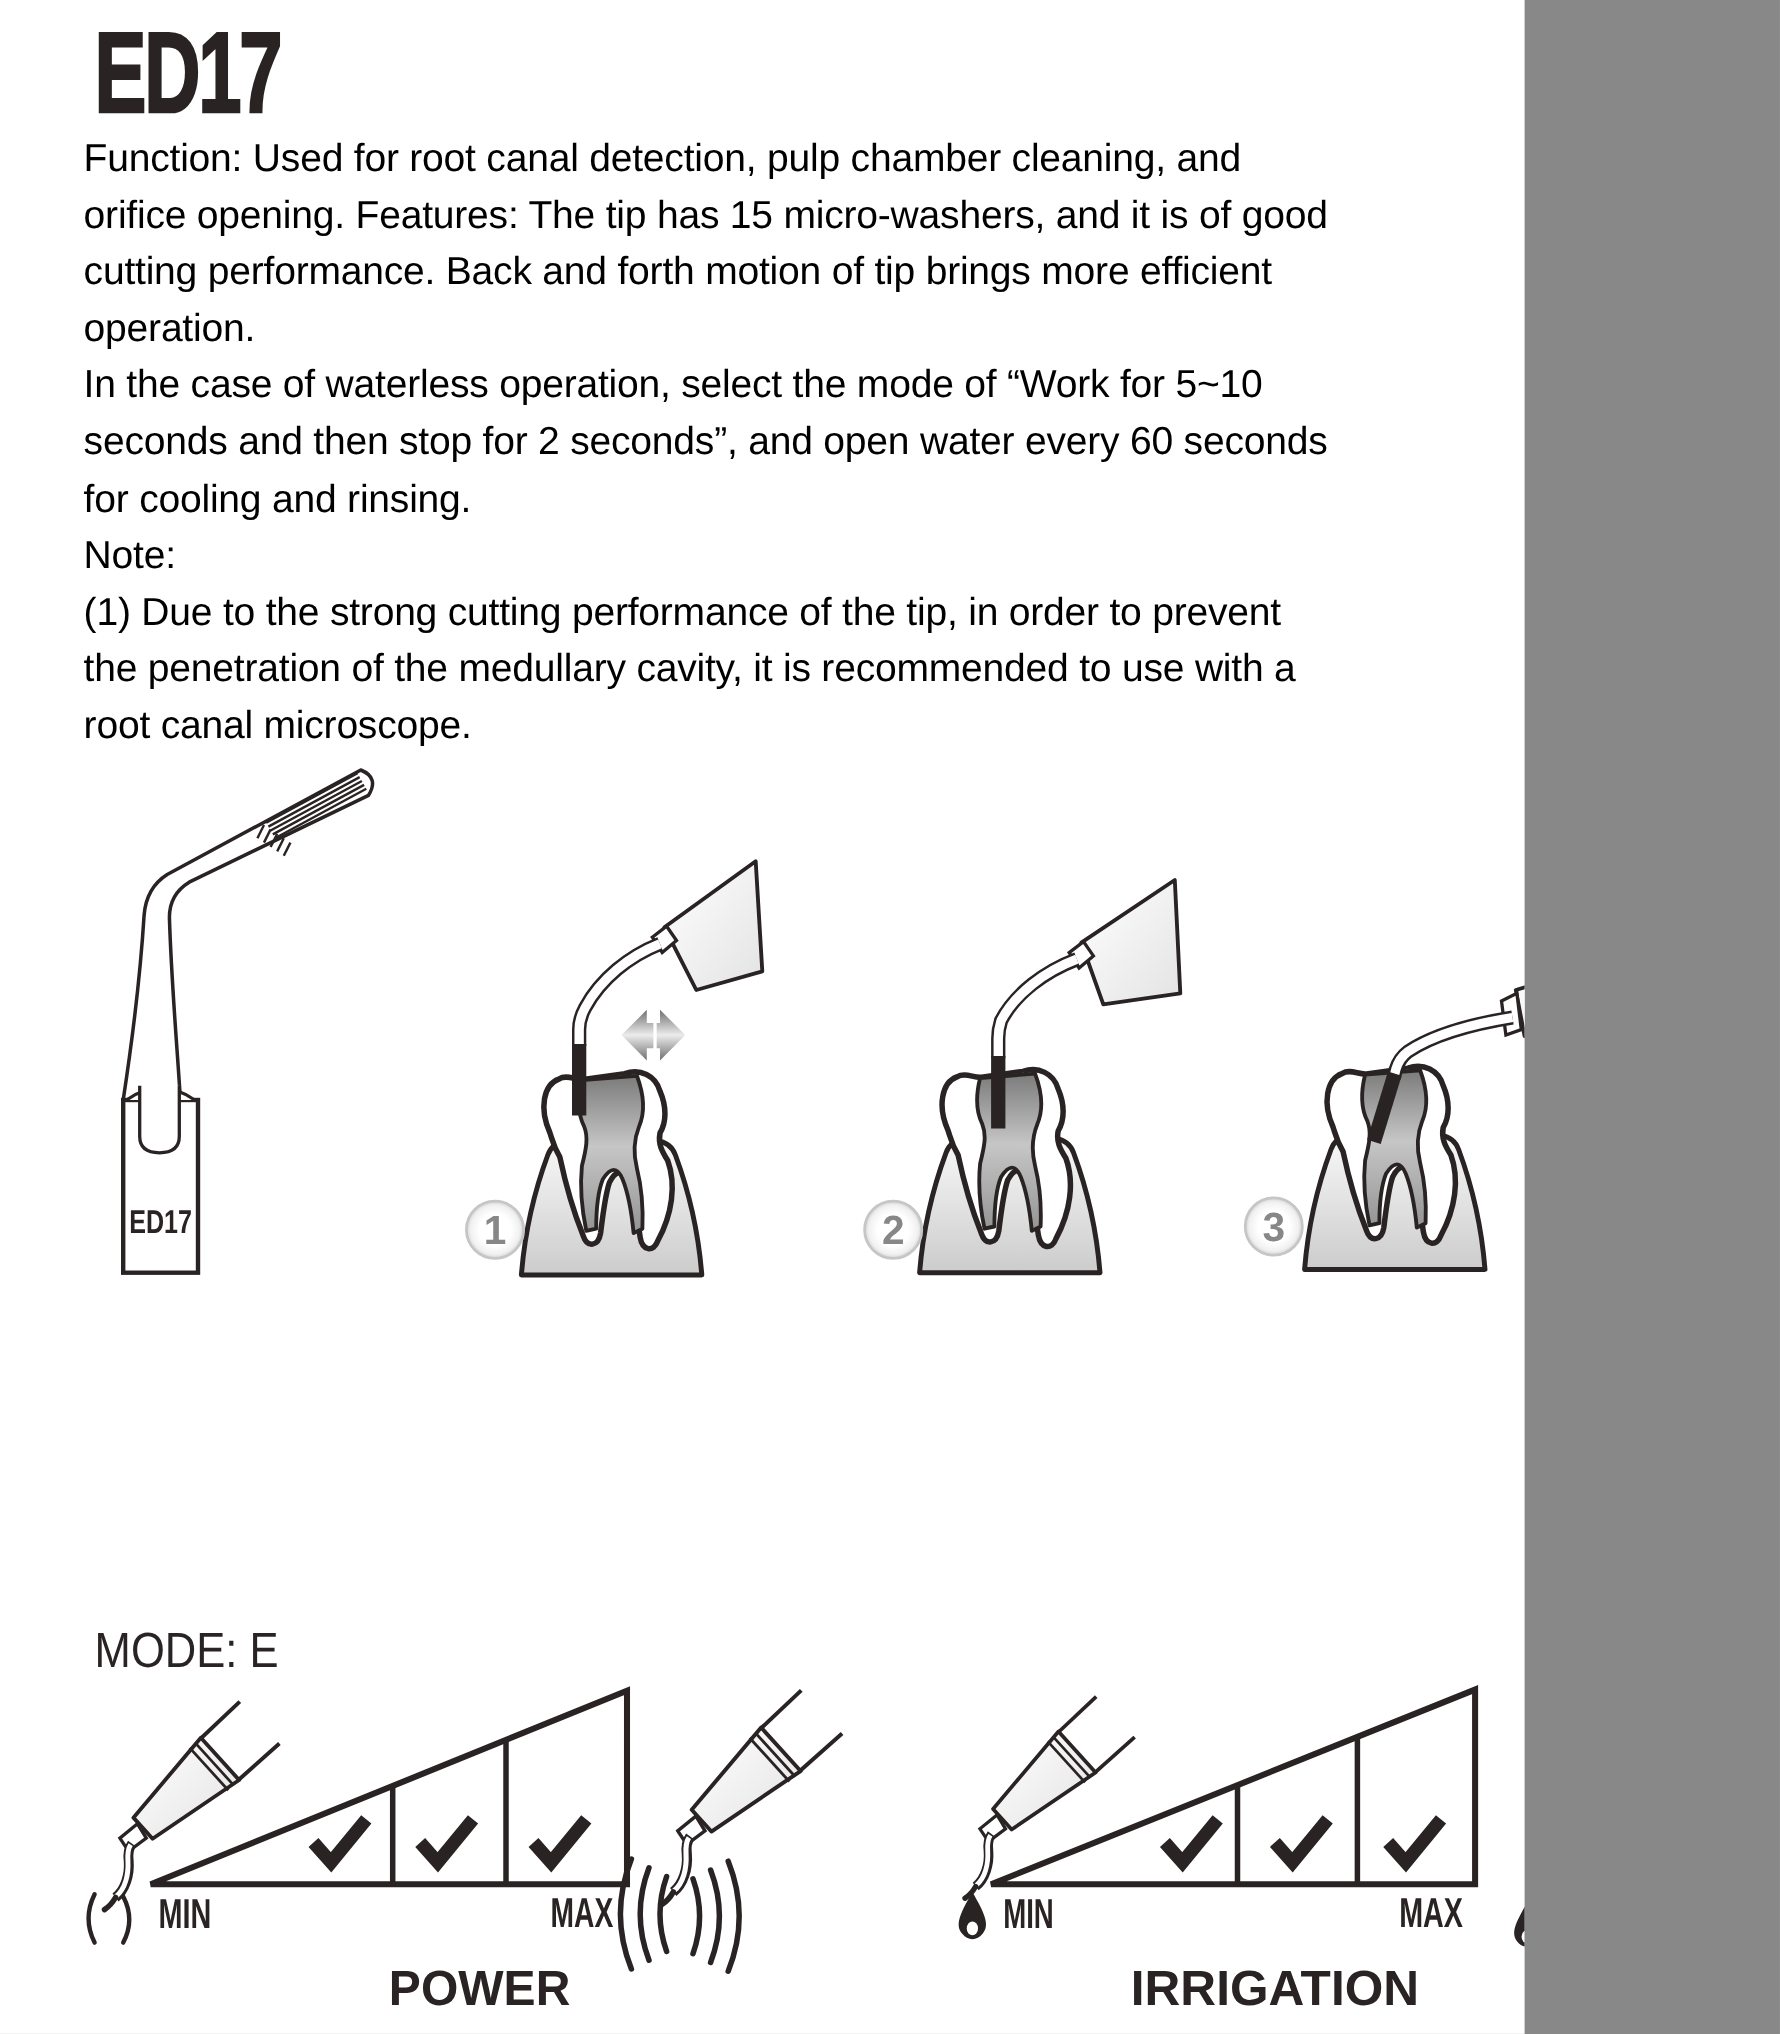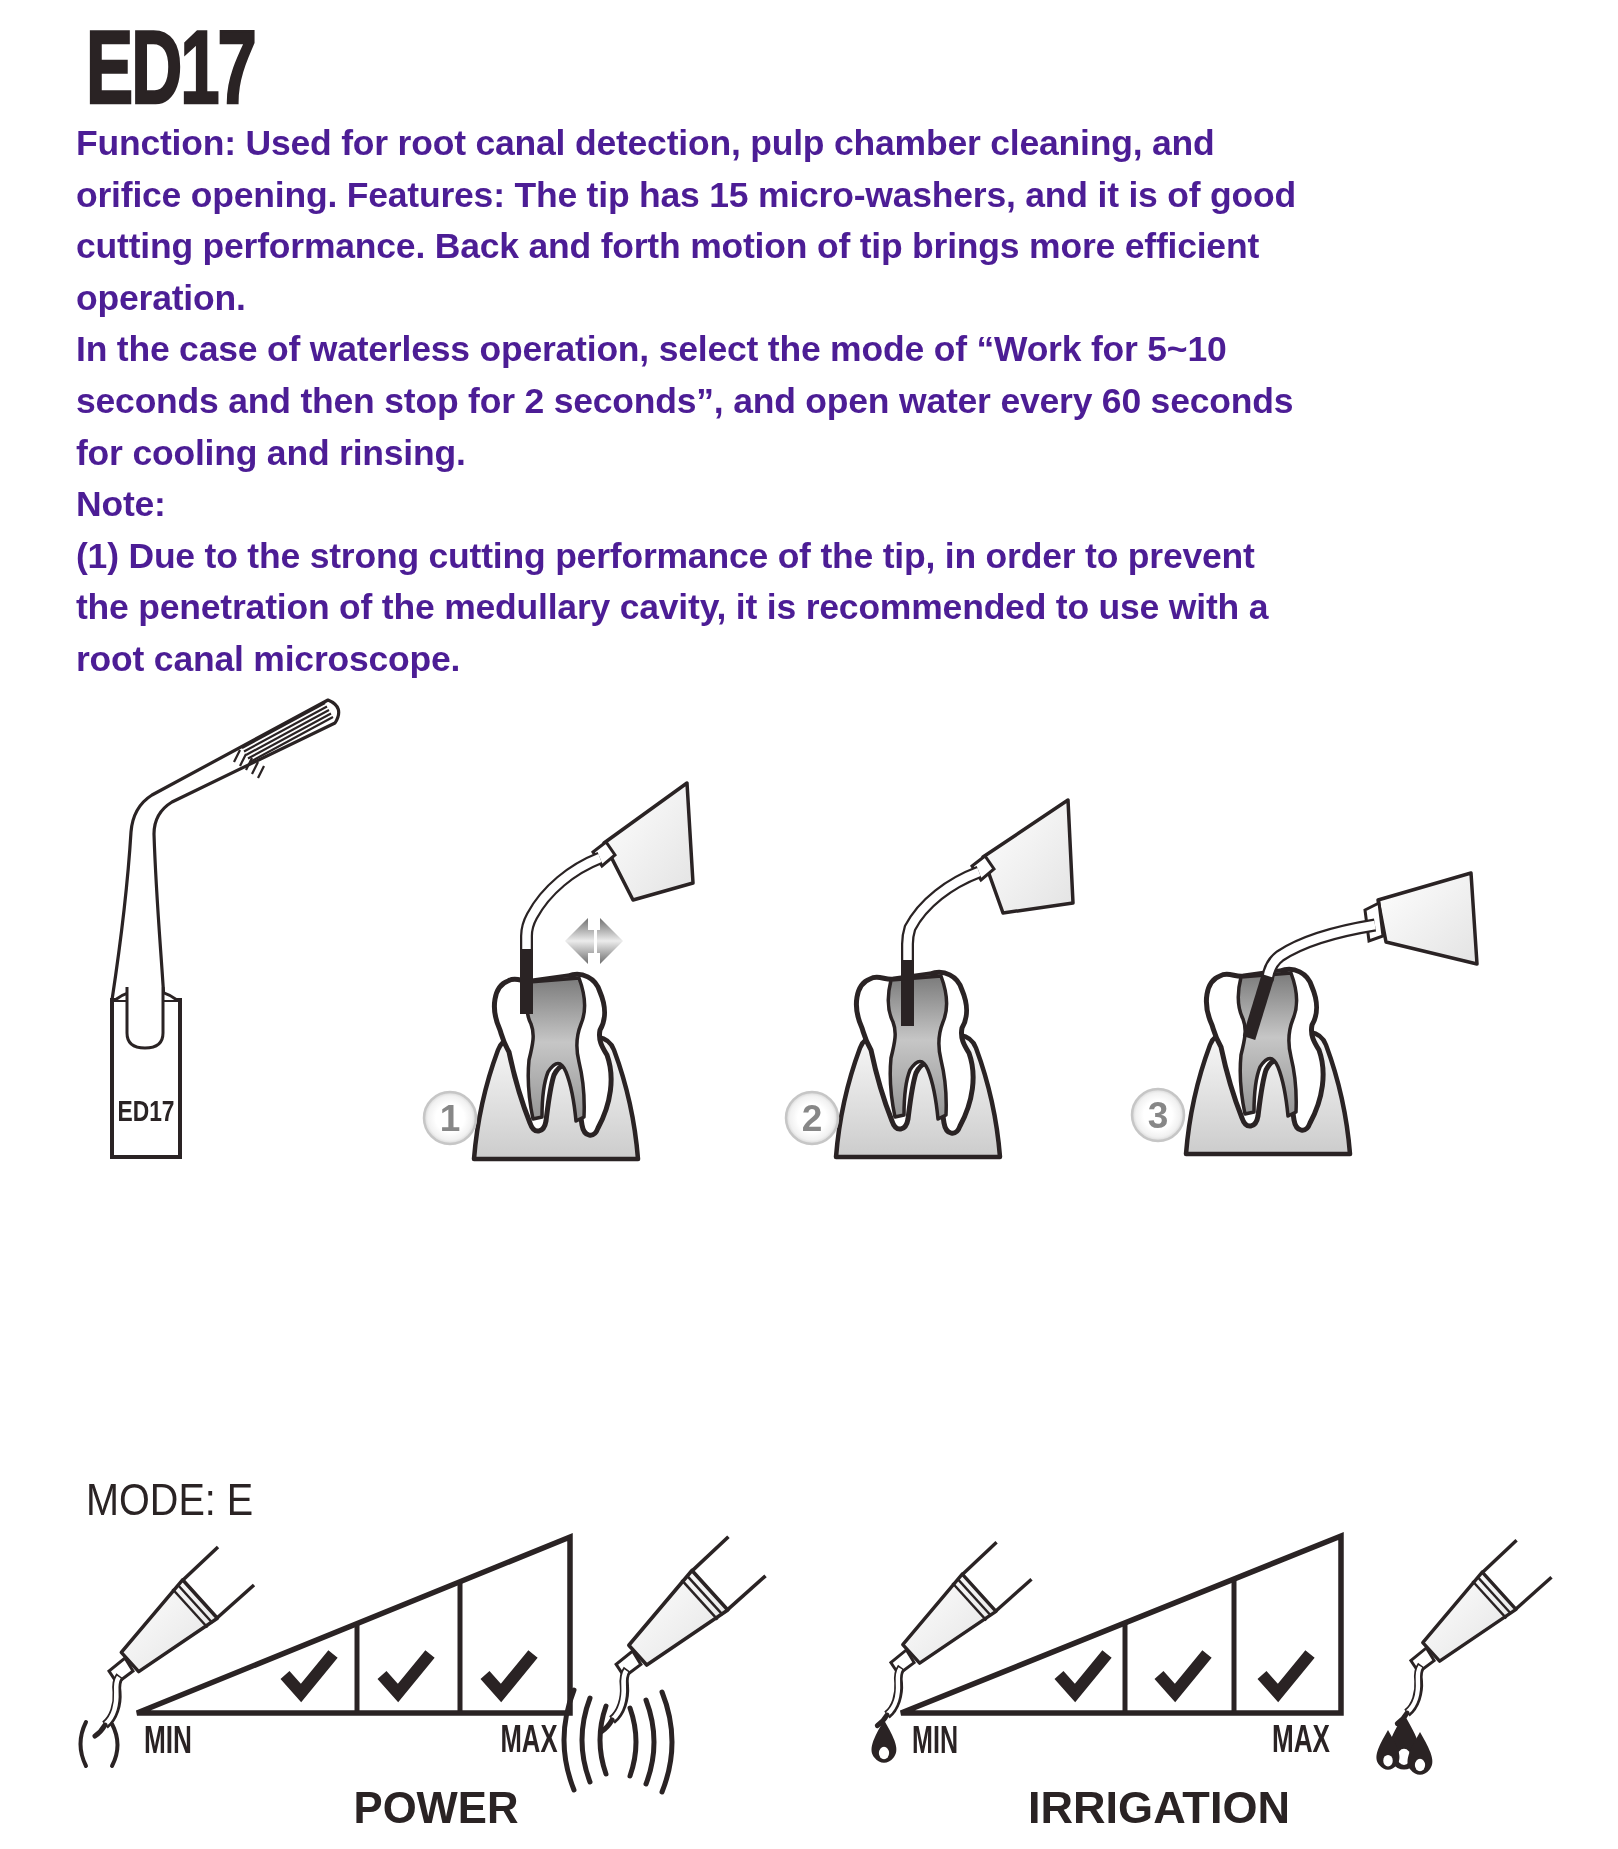--- a/index.html
+++ b/index.html
@@ -1,30 +1,30 @@
 <!DOCTYPE html>
 <html><head>
 <meta charset="utf-8">
 <style>
   :root{ --ink:#2a2324; }
   html,body{ margin:0; padding:0; background:#888; }
   #page{
-    position:relative; width:1618px; height:1849px; background:#ffffff;
+    position:relative; width:1386px; height:1849px; background:#ffffff;
     font-family:"Liberation Sans", sans-serif; color:var(--ink); overflow:hidden;
   }
   .abs{ position:absolute; }
   .title{
     left:86px; top:8px; font-size:104px; font-weight:bold; letter-spacing:-3px;
     -webkit-text-stroke:2.5px var(--ink);
   }
   .title > span{ display:inline-block; transform:scaleX(0.68); transform-origin:left top; white-space:nowrap; }
   .body-text{
     left:76px; top:118px; width:1300px;
     font-size:35.5px; line-height:51.6px; letter-spacing:-0.2px;
-    white-space:pre-line; color:#4c1d95;font-weight:bold;
+    white-space:pre-line; color:#000000;
   }
   .mode-heading{
     left:86px; top:1474px; font-size:45px; font-weight:normal;
   }
   .mode-heading > span{ display:inline-block; transform:scaleX(0.88); transform-origin:left top; white-space:nowrap; }
   svg text{ font-family:"Liberation Sans", sans-serif; font-weight:bold; fill:var(--ink); }
   text.gauge-small{ font-size:38px; }
   text.gauge-title{ font-size:45px; }
   text.numtxt{ font-size:37px; fill:#878787; text-anchor:middle; }
   text.shank{ font-size:30px; text-anchor:middle; }

